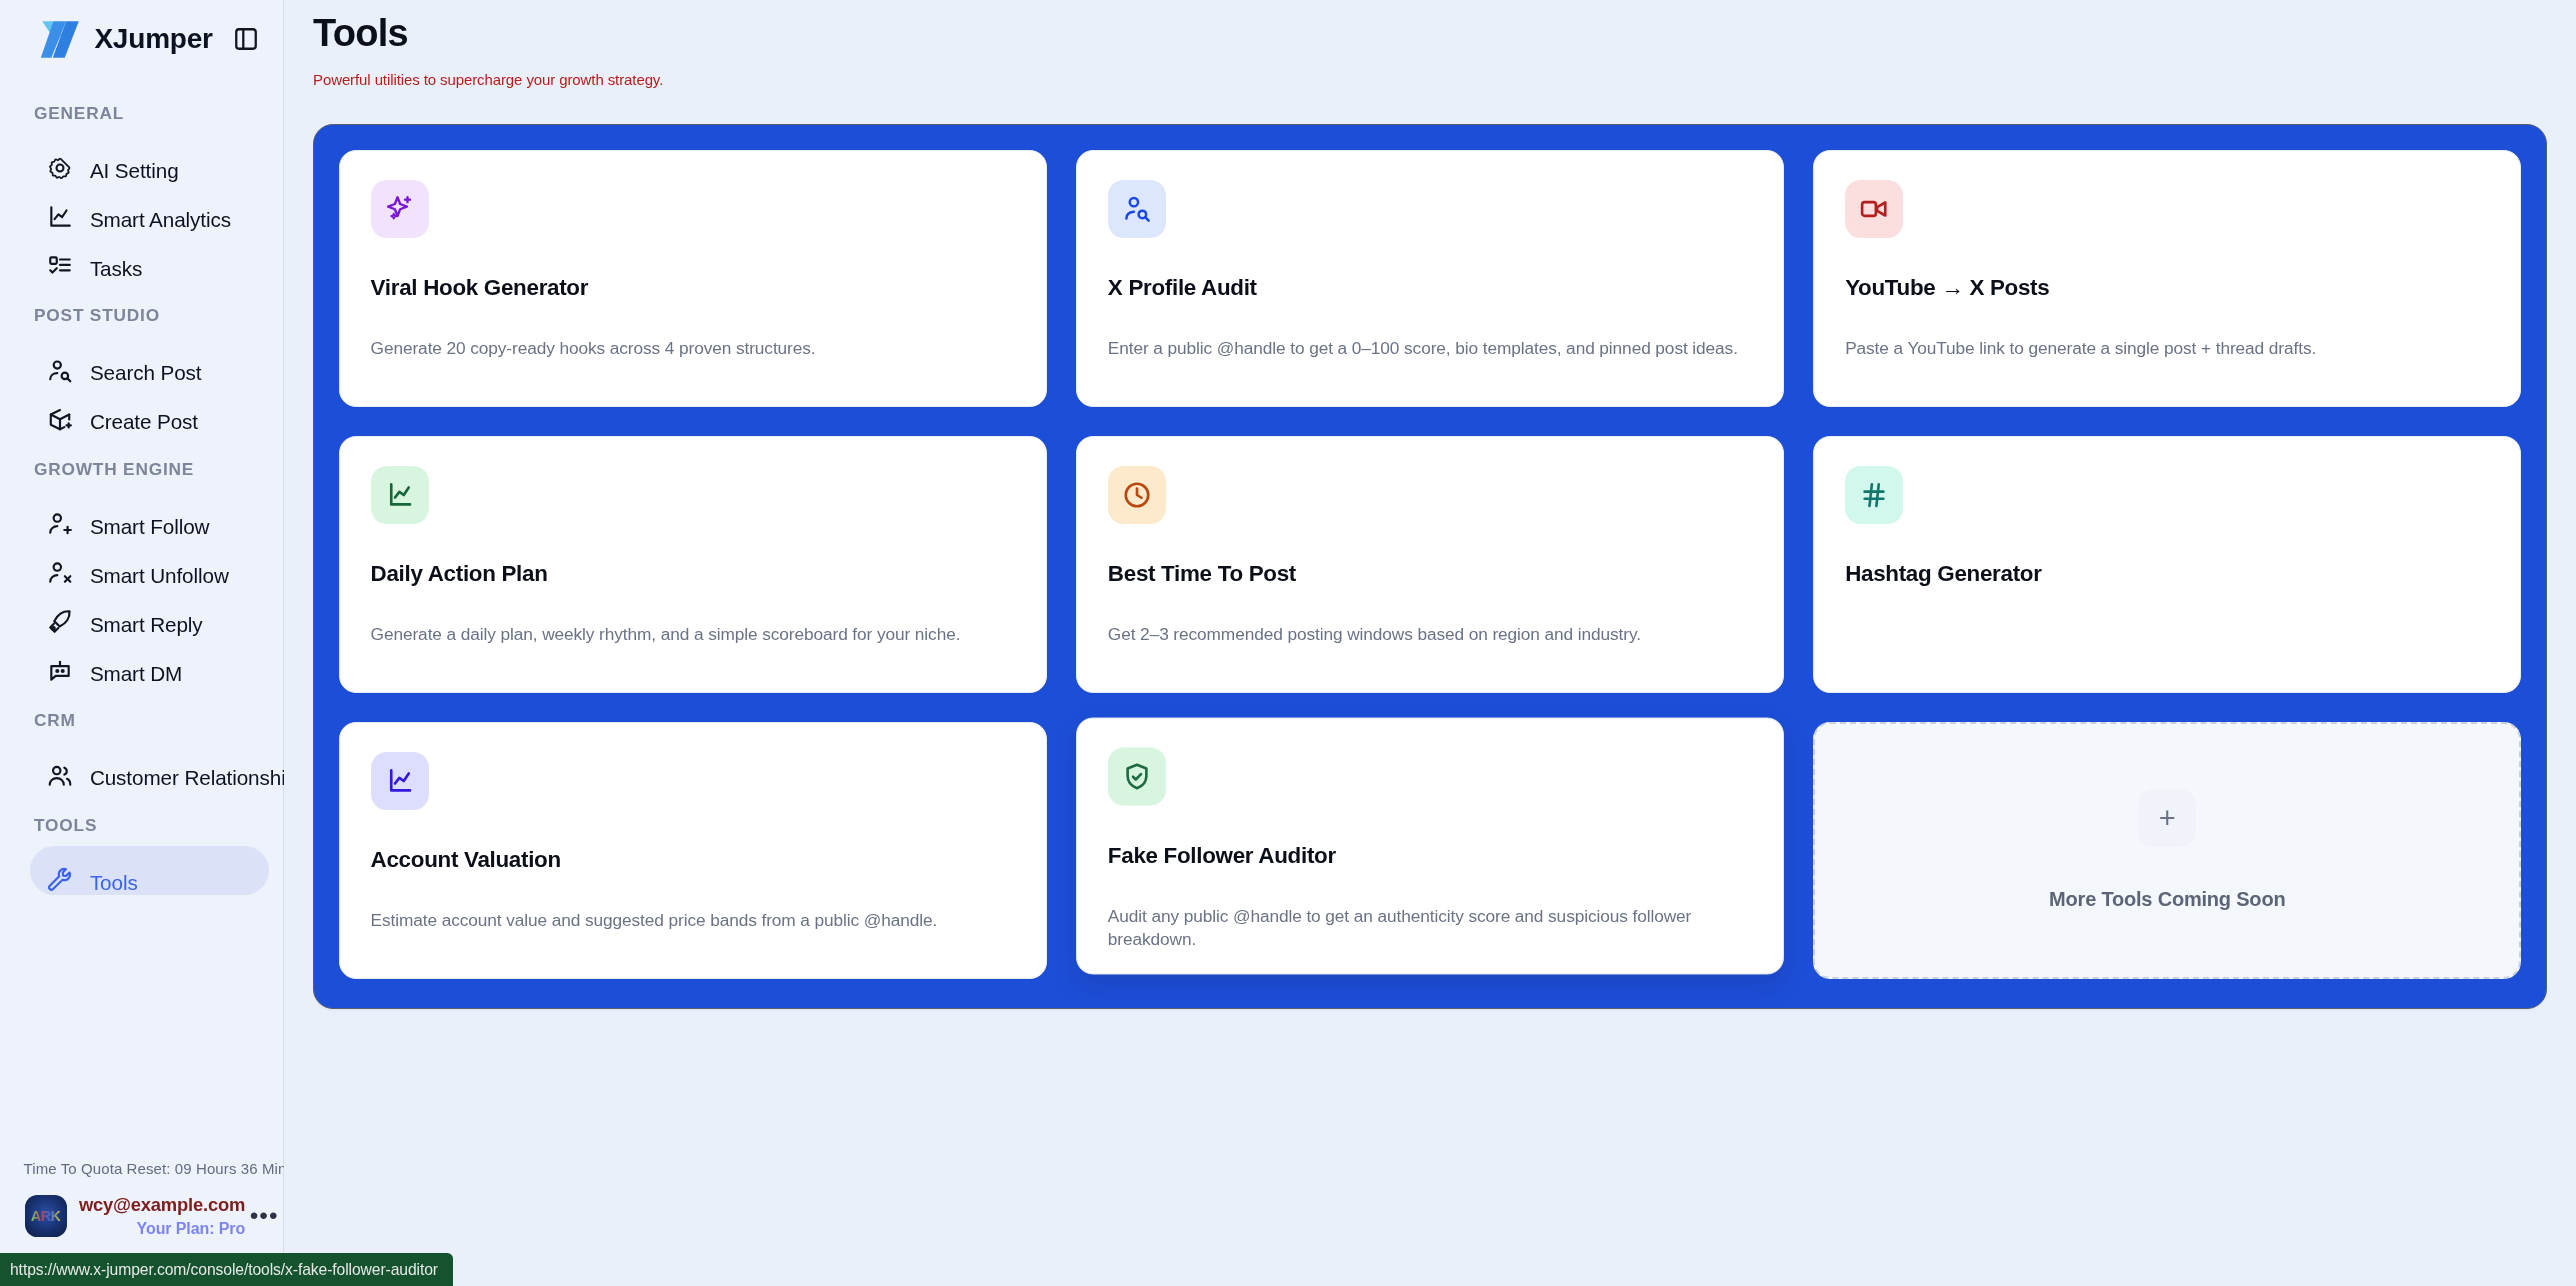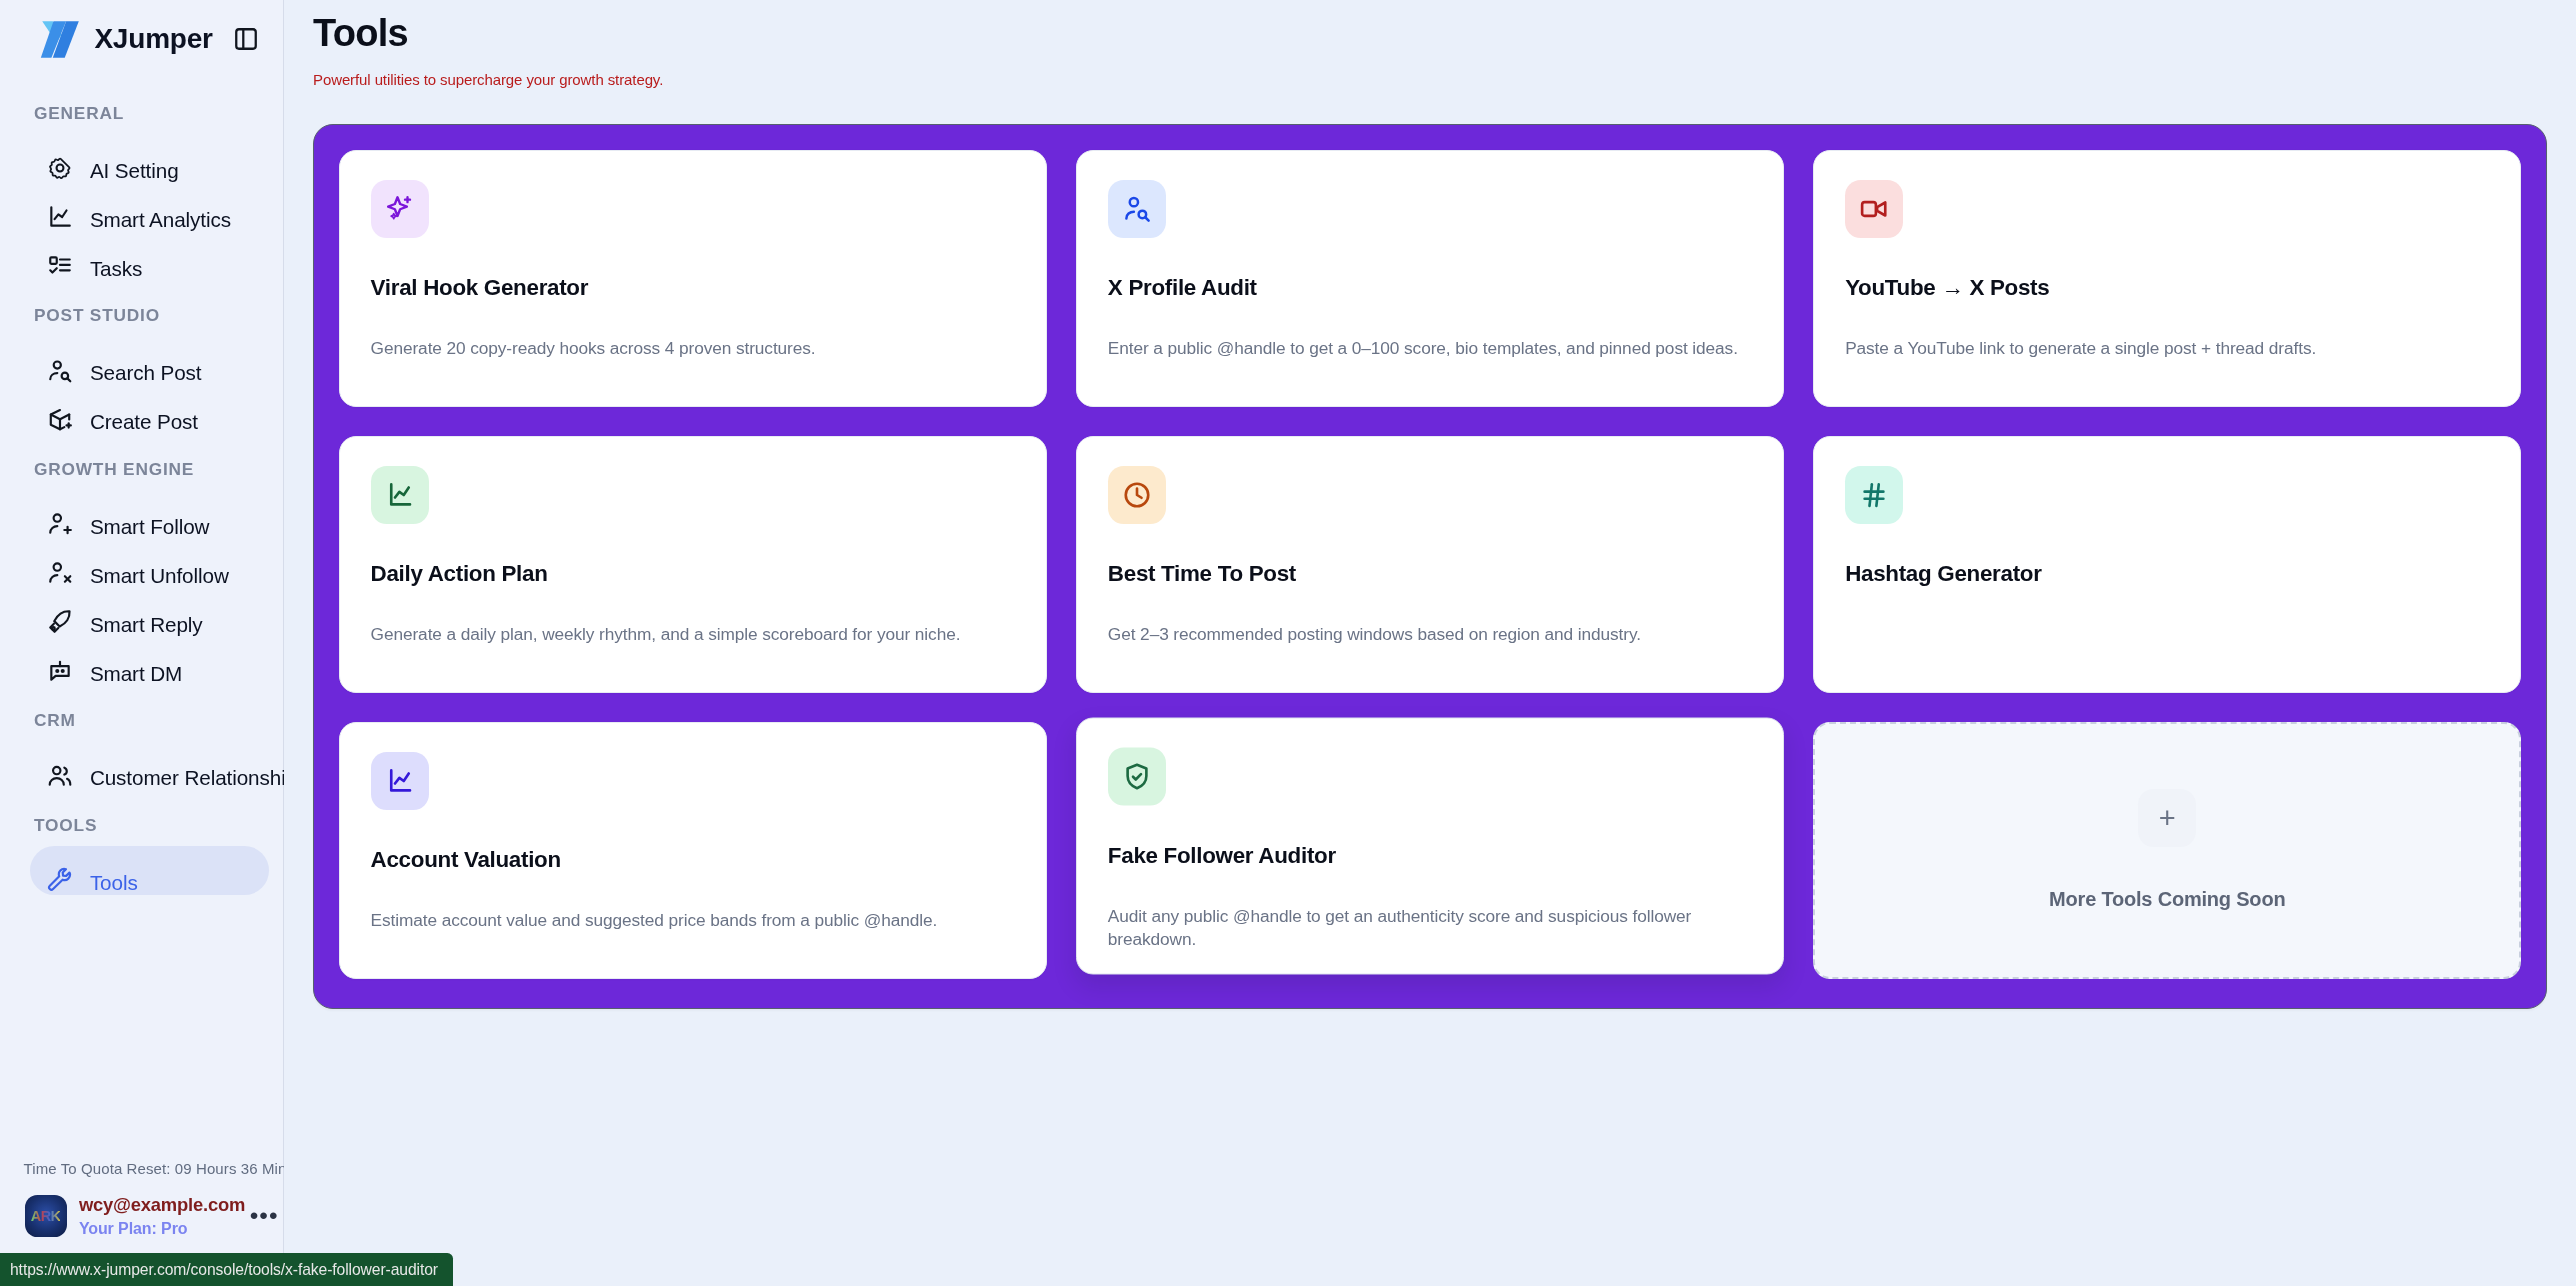--- a/index.html
+++ b/index.html
@@ -109,20 +109,21 @@
     padding-left: 23.5px;
     margin-bottom: 15.7px;
     letter-spacing: 0.1px;
     white-space: nowrap;
   }
   .user-row {
     display: flex;
     align-items: center;
     padding: 0 24.6px 0 24.6px;
     margin-bottom: 14.5px;
+    text-align: right;
   }
   .avatar {
     width: 42px; height: 42px;
     flex: 0 0 42px;
     border-radius: 12.3px;
     background: radial-gradient(circle at 50% 45%, #2c4fa8 0%, #18306e 55%, #0d1c42 100%);
     position: relative;
     overflow: hidden;
     display:flex; align-items:center; justify-content:center;
     filter: blur(0.2px);
@@ -186,21 +187,21 @@
     font-size: 15px;
     color: #b91c1c;
     margin-top: 15.7px;
     letter-spacing: -0.1px;
   }
 
   .tools-panel {
     margin: 36px 29px 0 29px;
     border: 1.7px solid #565f6e;
     border-radius: 20px;
-    background: #6d28d9;
+    background: #1d4ed8;
     padding: 24.6px 24.6px 29px 24.6px;
     box-shadow: 0 1.1px 2.2px rgba(15,23,42,0.03);
   }
 
   .tools-grid {
     display: grid;
     grid-template-columns: repeat(3, 1fr);
     gap: 29px;
   }
 

